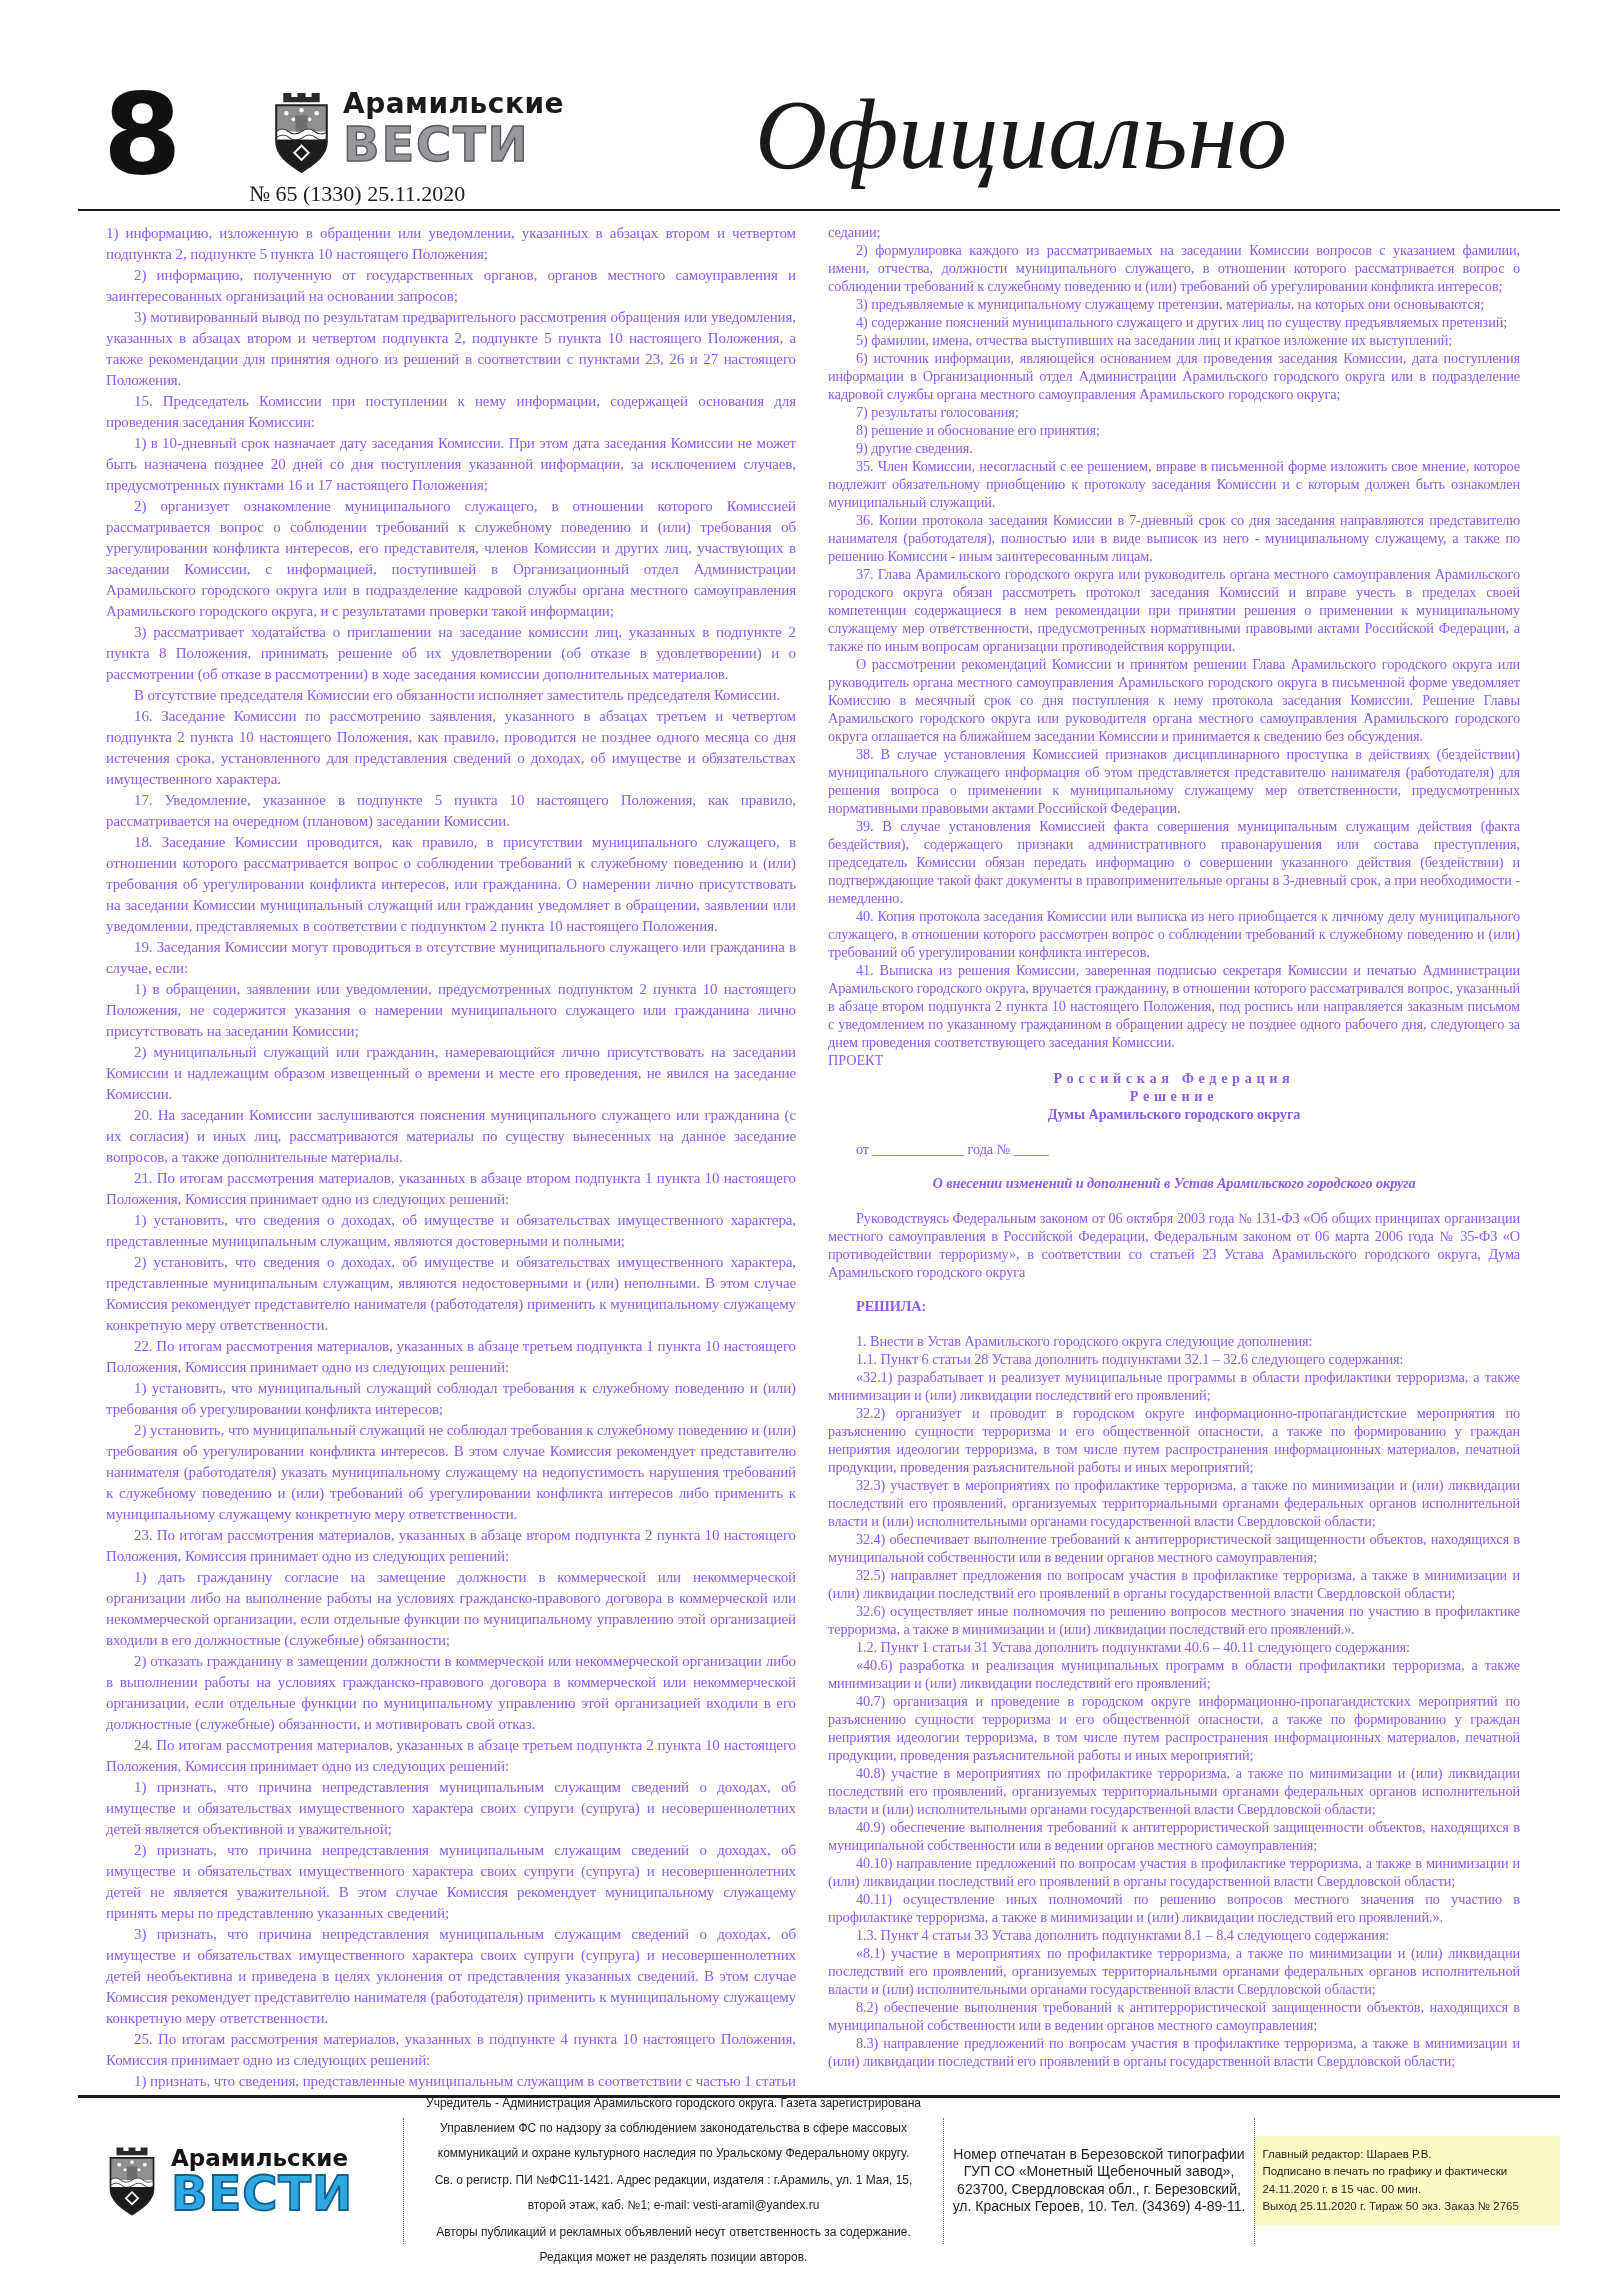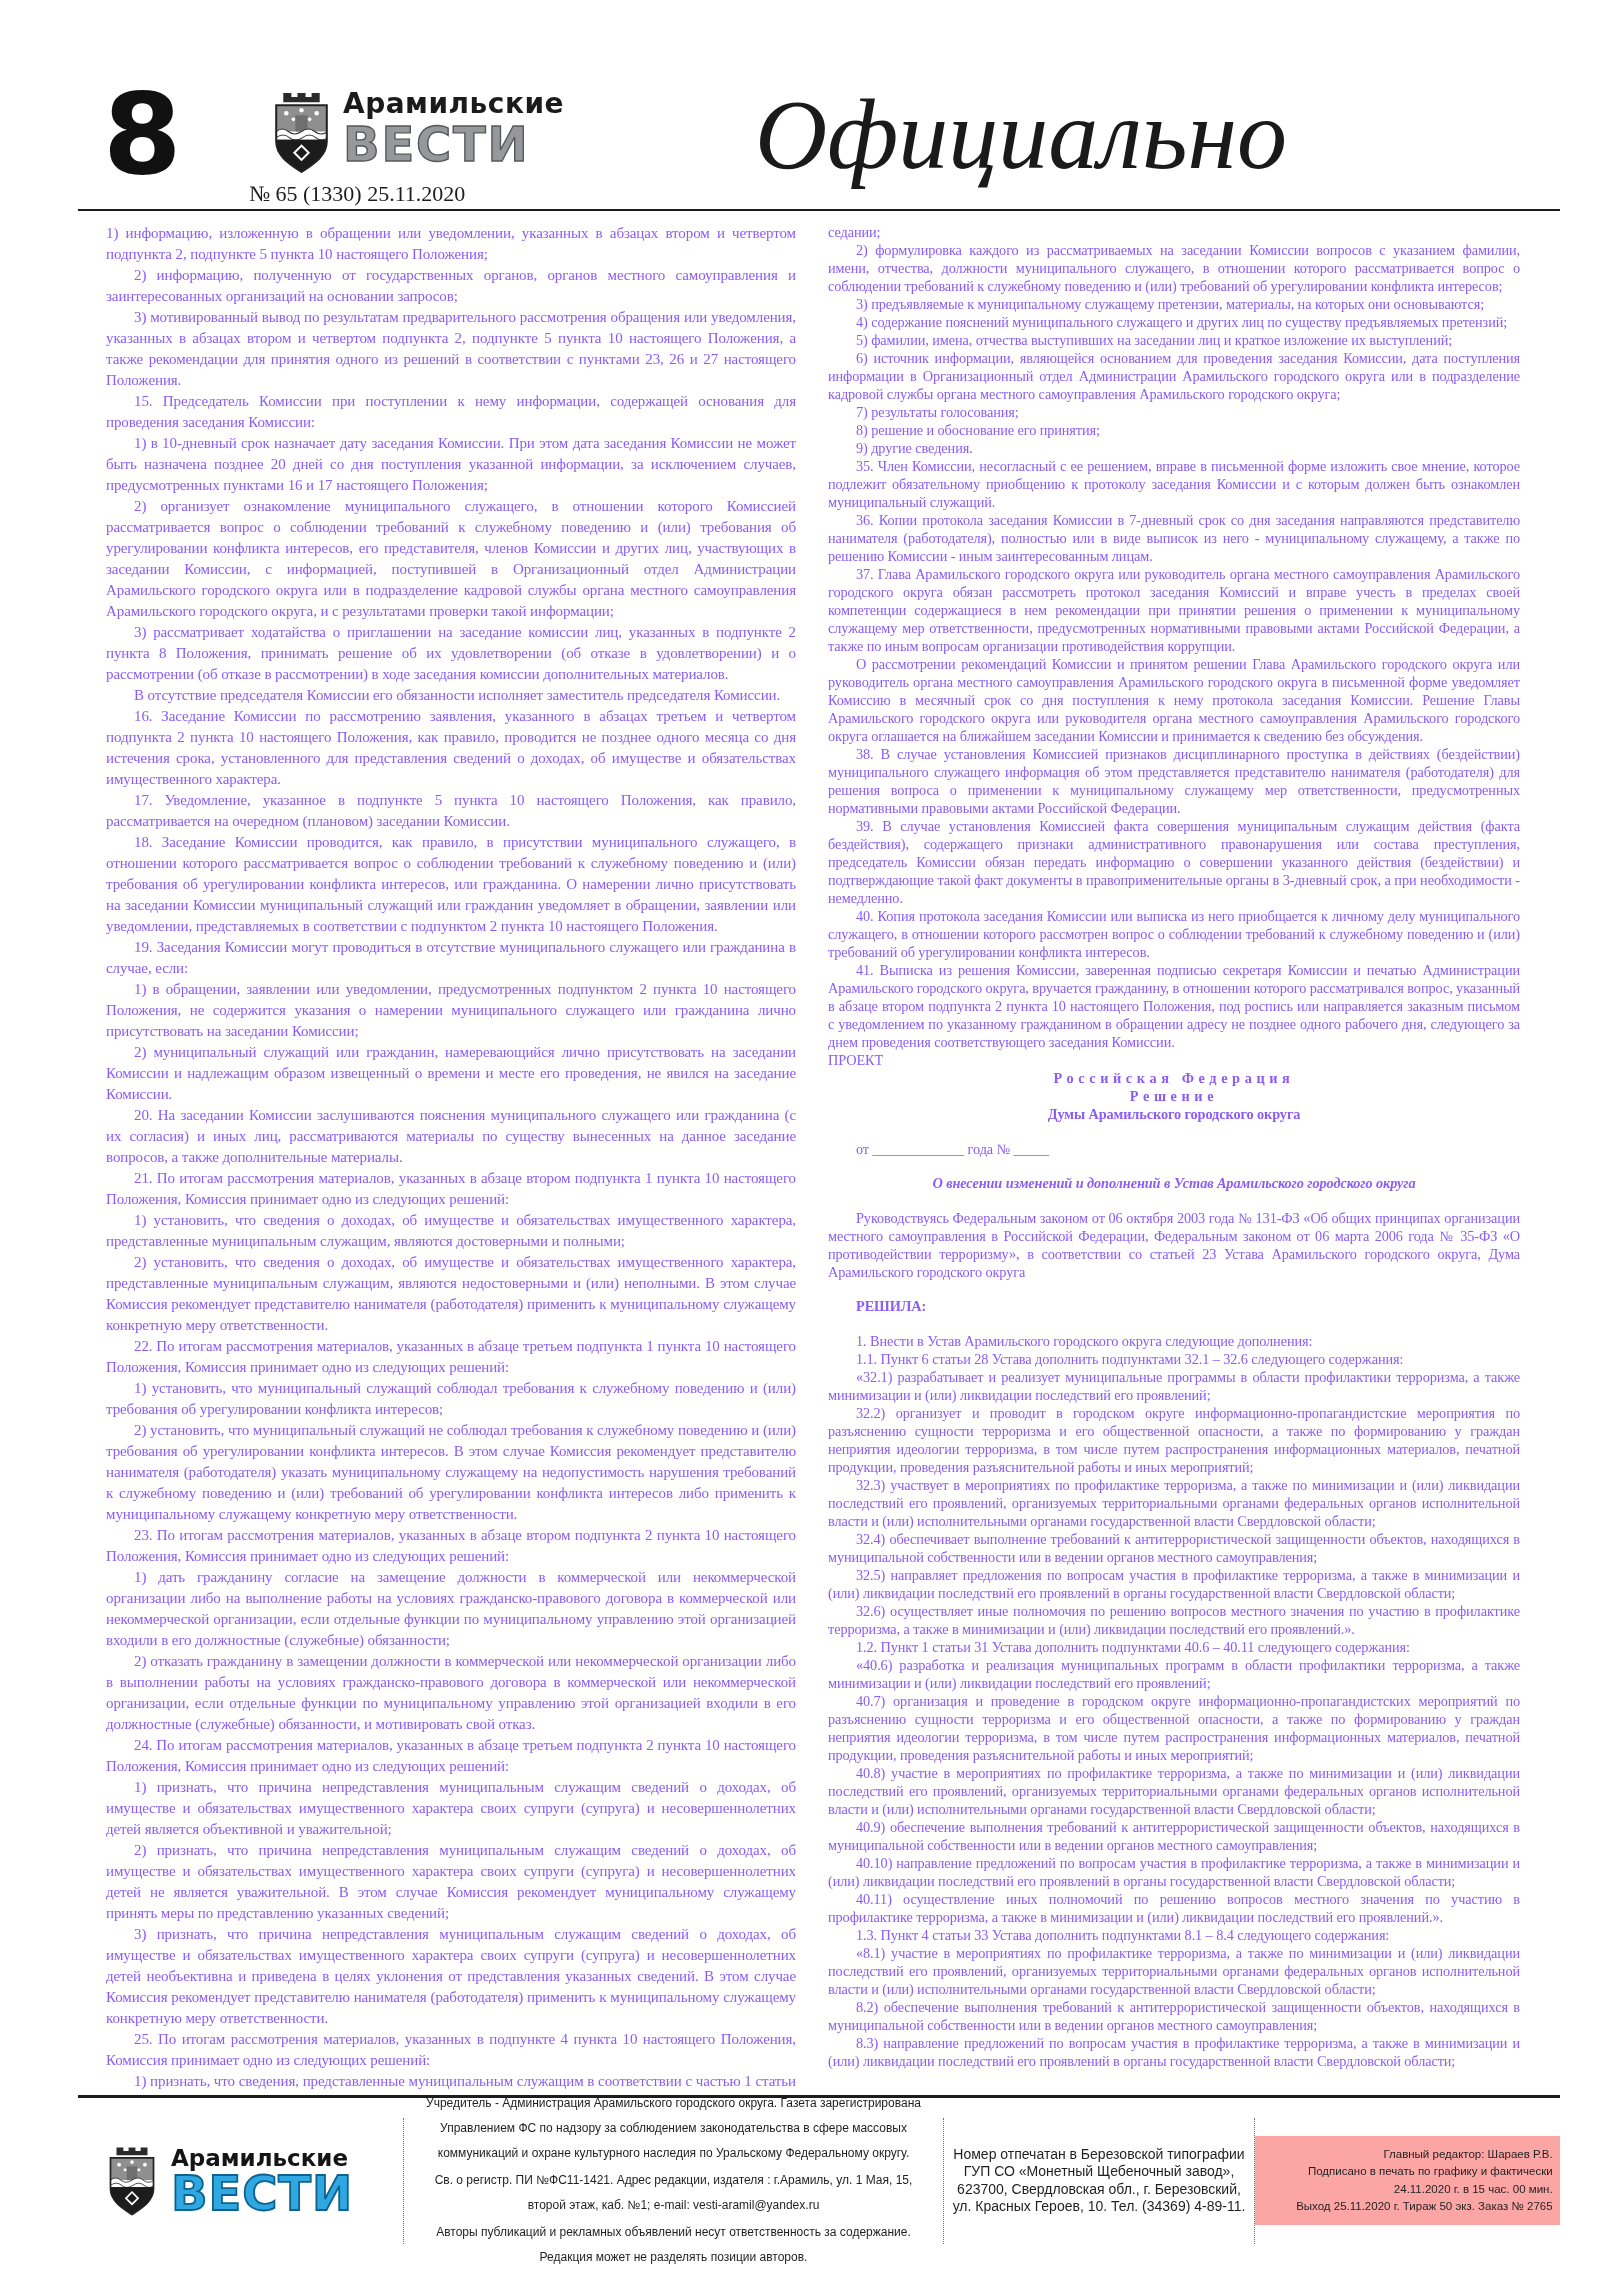--- a/index.html
+++ b/index.html
@@ -41,22 +41,22 @@
   .f-sep{border-left:1.8px dotted #6f6f6f;margin:5.5px 0;}
   .f-logo{width:325px;display:flex;align-items:center;gap:13px;padding-left:28px;box-sizing:border-box;}
   .f-brand-top{font-family:"DejaVu Sans",sans-serif;font-weight:700;font-size:23px;color:#151515;}
   .f-brand-bot{font-family:"DejaVu Sans",sans-serif;font-weight:700;font-size:48px;line-height:.95;
                color:#2fa8e1;-webkit-text-stroke:1.8px #0e628f;letter-spacing:0.9px;}
   .f-pub{flex:1;align-self:center;text-align:center;font-size:12px;line-height:25px;
          padding:0 13px;}
   .f-pub .f-line{margin:1.8px 0;}
   .f-print{width:310px;align-self:center;text-align:center;font-size:14px;line-height:17.5px;
            padding:0 7.4px;box-sizing:border-box;}
-  .f-ed{width:305px;align-self:center;text-align:right;font-size:11.5px;line-height:17.5px;
-        padding:9.2px 7.4px;box-sizing:border-box;background:#fca5a5;}
+  .f-ed{width:305px;align-self:center;text-align:left;font-size:11.5px;line-height:17.5px;
+        padding:9.2px 7.4px;box-sizing:border-box;background:#fef9c3;}
 </style>
 </head>
 <body>
 
 <div class="page">
 
   <div class="pageno">8</div>
 
   <div class="masthead">
     <svg class="arms" width="61" height="87" viewBox="0 0 60 86">

